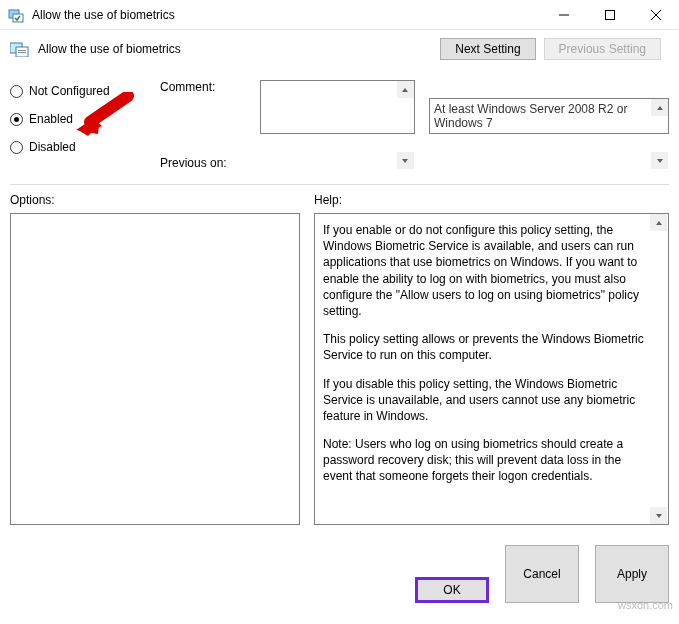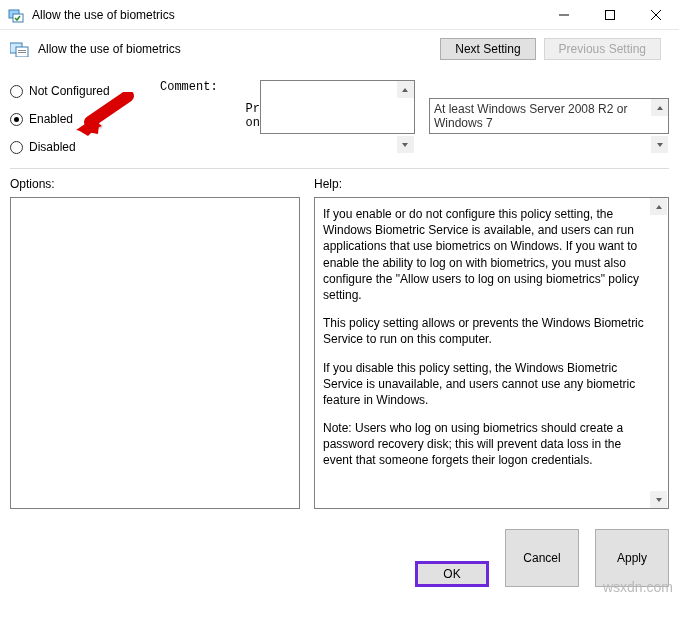--- a/index.html
+++ b/index.html
@@ -61,21 +61,21 @@
     .radio-col { width: 130px; display: flex; flex-direction: column; gap: 14px; padding-top: 4px; position: relative;}
     .radio-item { display: flex; align-items: center; gap: 6px; }
     .radio {
       width: 13px; height: 13px; border-radius: 50%;
       border: 1px solid #333; background: #fff;
       display: inline-flex; align-items: center; justify-content: center;
     }
     .radio.selected::after {
       content: ""; width: 5px; height: 5px; border-radius: 50%; background: #000;
     }
-    .label-col { display: flex; flex-direction: row; gap: 14px; width: 80px; font-size: 12px; font-family: Liberation Mono, monospace; }
+    .label-col { display: flex; flex-direction: column; gap: 14px; width: 80px; font-size: 12px; }
     .field-col { flex: 1; display: flex; flex-direction: row; gap: 14px;}
     .text-area-wrap { position: relative; }
     .text-area {
       border: 1px solid #808080;
       background: #fff;
       width: 100%;
       font-family: inherit;
       font-size: 12px;
       padding: 3px 22px 3px 4px;
       resize: none;
@@ -129,21 +129,21 @@
       left: 76px;
       top: 106px;
       pointer-events: none;
     }
     
     .wm {
       position: absolute;
       right: 6px;
       bottom: 4px;
       color: #bbb;
-      font-size: 14px;
+      font-size: 11px;
     }
     .relwrap { position: relative; }
   </style>
 </head>
 <body>
 
 <div class="relwrap">
 
 <div class="titlebar">
   <span class="titlebar-icon">

